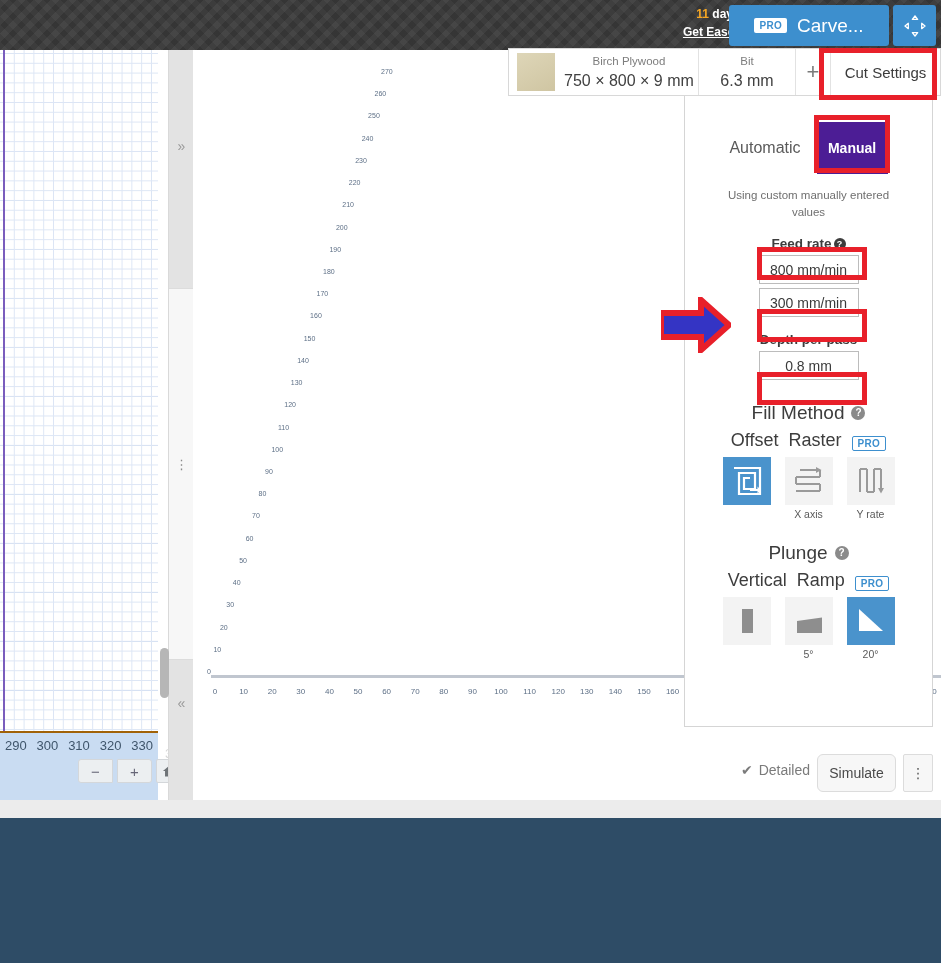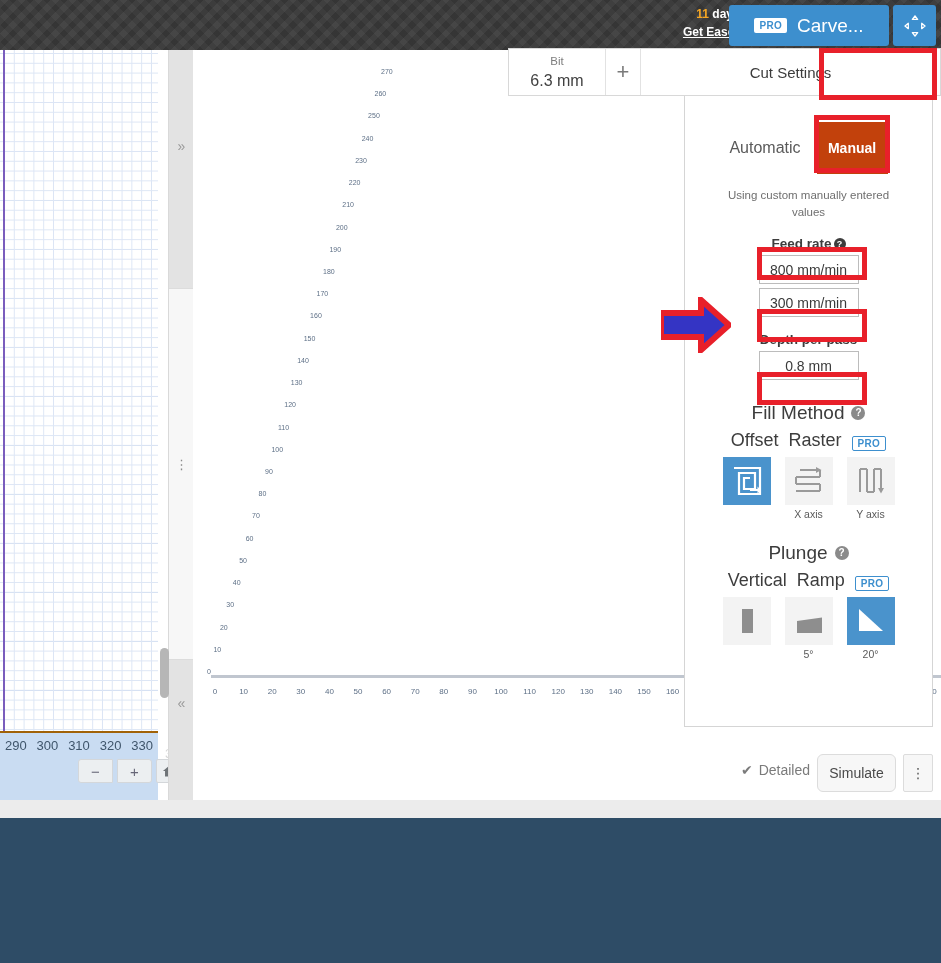--- a/index.html
+++ b/index.html
@@ -125,21 +125,21 @@
   #cut-settings-cell .lbl{font-size:15px;color:#3b3b3b;}
   
   #cutpanel{
     position:absolute;left:684px;top:96px;width:249px;height:631px;
     background:#ffffff;border:1px solid #d5d5d5;border-top:none;box-sizing:border-box;
     text-align:center;
   }
   #mode-row{margin-top:26px;display:flex;align-items:center;justify-content:center;}
   #mode-automatic{font-size:16px;color:#5a5a5a;padding-right:16px;cursor:pointer;}
   #mode-manual{
-    background:#c2410c;color:#ffffff;font-size:14px;font-weight:bold;
+    background:#4c1d95;color:#ffffff;font-size:14px;font-weight:bold;
     width:71px;height:52px;display:flex;align-items:center;justify-content:center;cursor:pointer;
   }
   #mode-note{font-size:11.5px;color:#6f6f6f;line-height:1.45;margin:13px auto 16px;width:175px;}
   .field-label{font-size:13.5px;color:#3d3d3d;font-weight:bold;margin-top:15px;display:flex;align-items:center;justify-content:center;gap:2px;}
   .qmark{
     display:inline-block;width:12px;height:12px;border-radius:50%;background:#3d3d3d;color:#fff;
     font-size:9px;font-weight:bold;line-height:12px;text-align:center;cursor:pointer;
   }
   .qmark.grey{background:#8a8a8a;width:14px;height:14px;line-height:14px;font-size:10px;}
   .field-input{
@@ -305,20 +305,27 @@
       <span class="t" style="left: 594px;">200</span>
       <span class="t" style="left: 622.6px;">210</span>
       <span class="t" style="left: 651.2px;">220</span>
       <span class="t" style="left: 679.8px;">230</span>
       <span class="t" style="left: 708.4px;">240</span>
       <span class="t" style="left: 737px;">250</span>
     </div>
 </div>
 
 <div id="matbar">
+  <div class="mat-cell" id="mat-cell-material">
+    <div id="mat-swatch"></div>
+    <div class="mat-txt">
+      <span class="mat-label">Birch Plywood</span>
+      <span class="mat-value">750 × 800 × 9 mm</span>
+    </div>
+  </div>
   <div class="mat-cell" id="mat-cell-bit">
     <div class="mat-txt">
       <span class="mat-label">Bit</span>
       <span class="mat-value">6.3 mm</span>
     </div>
   </div>
   <div class="mat-cell" id="mat-cell-plus">+</div>
   <div id="cut-settings-cell">
     <span class="lbl">Cut Settings</span>
   </div>
@@ -388,21 +395,21 @@
               <path d="M13 5 V28"></path>
               <path d="M20 5 V28"></path>
               <path d="M27 5 V24"></path>
             <path d="M6 5 H13"></path>
               <path d="M13 28 H20"></path>
               <path d="M20 5 H27"></path>
           </g>
           <path d="M24 24 L27 29.5 L30 24 Z" fill="#9a9a9a"></path>
         </svg>
       </div>
-      <span class="icon-cap">Y axis</span>
+      <span class="icon-cap">Y rate</span>
     </div>
   </div>
 
   <div class="section-title">
     <span>Plunge</span>
     <span class="qmark grey">?</span>
   </div>
   <div class="opt-head">
     <span class="nm">Vertical</span>
     <span class="nm">Ramp</span>

